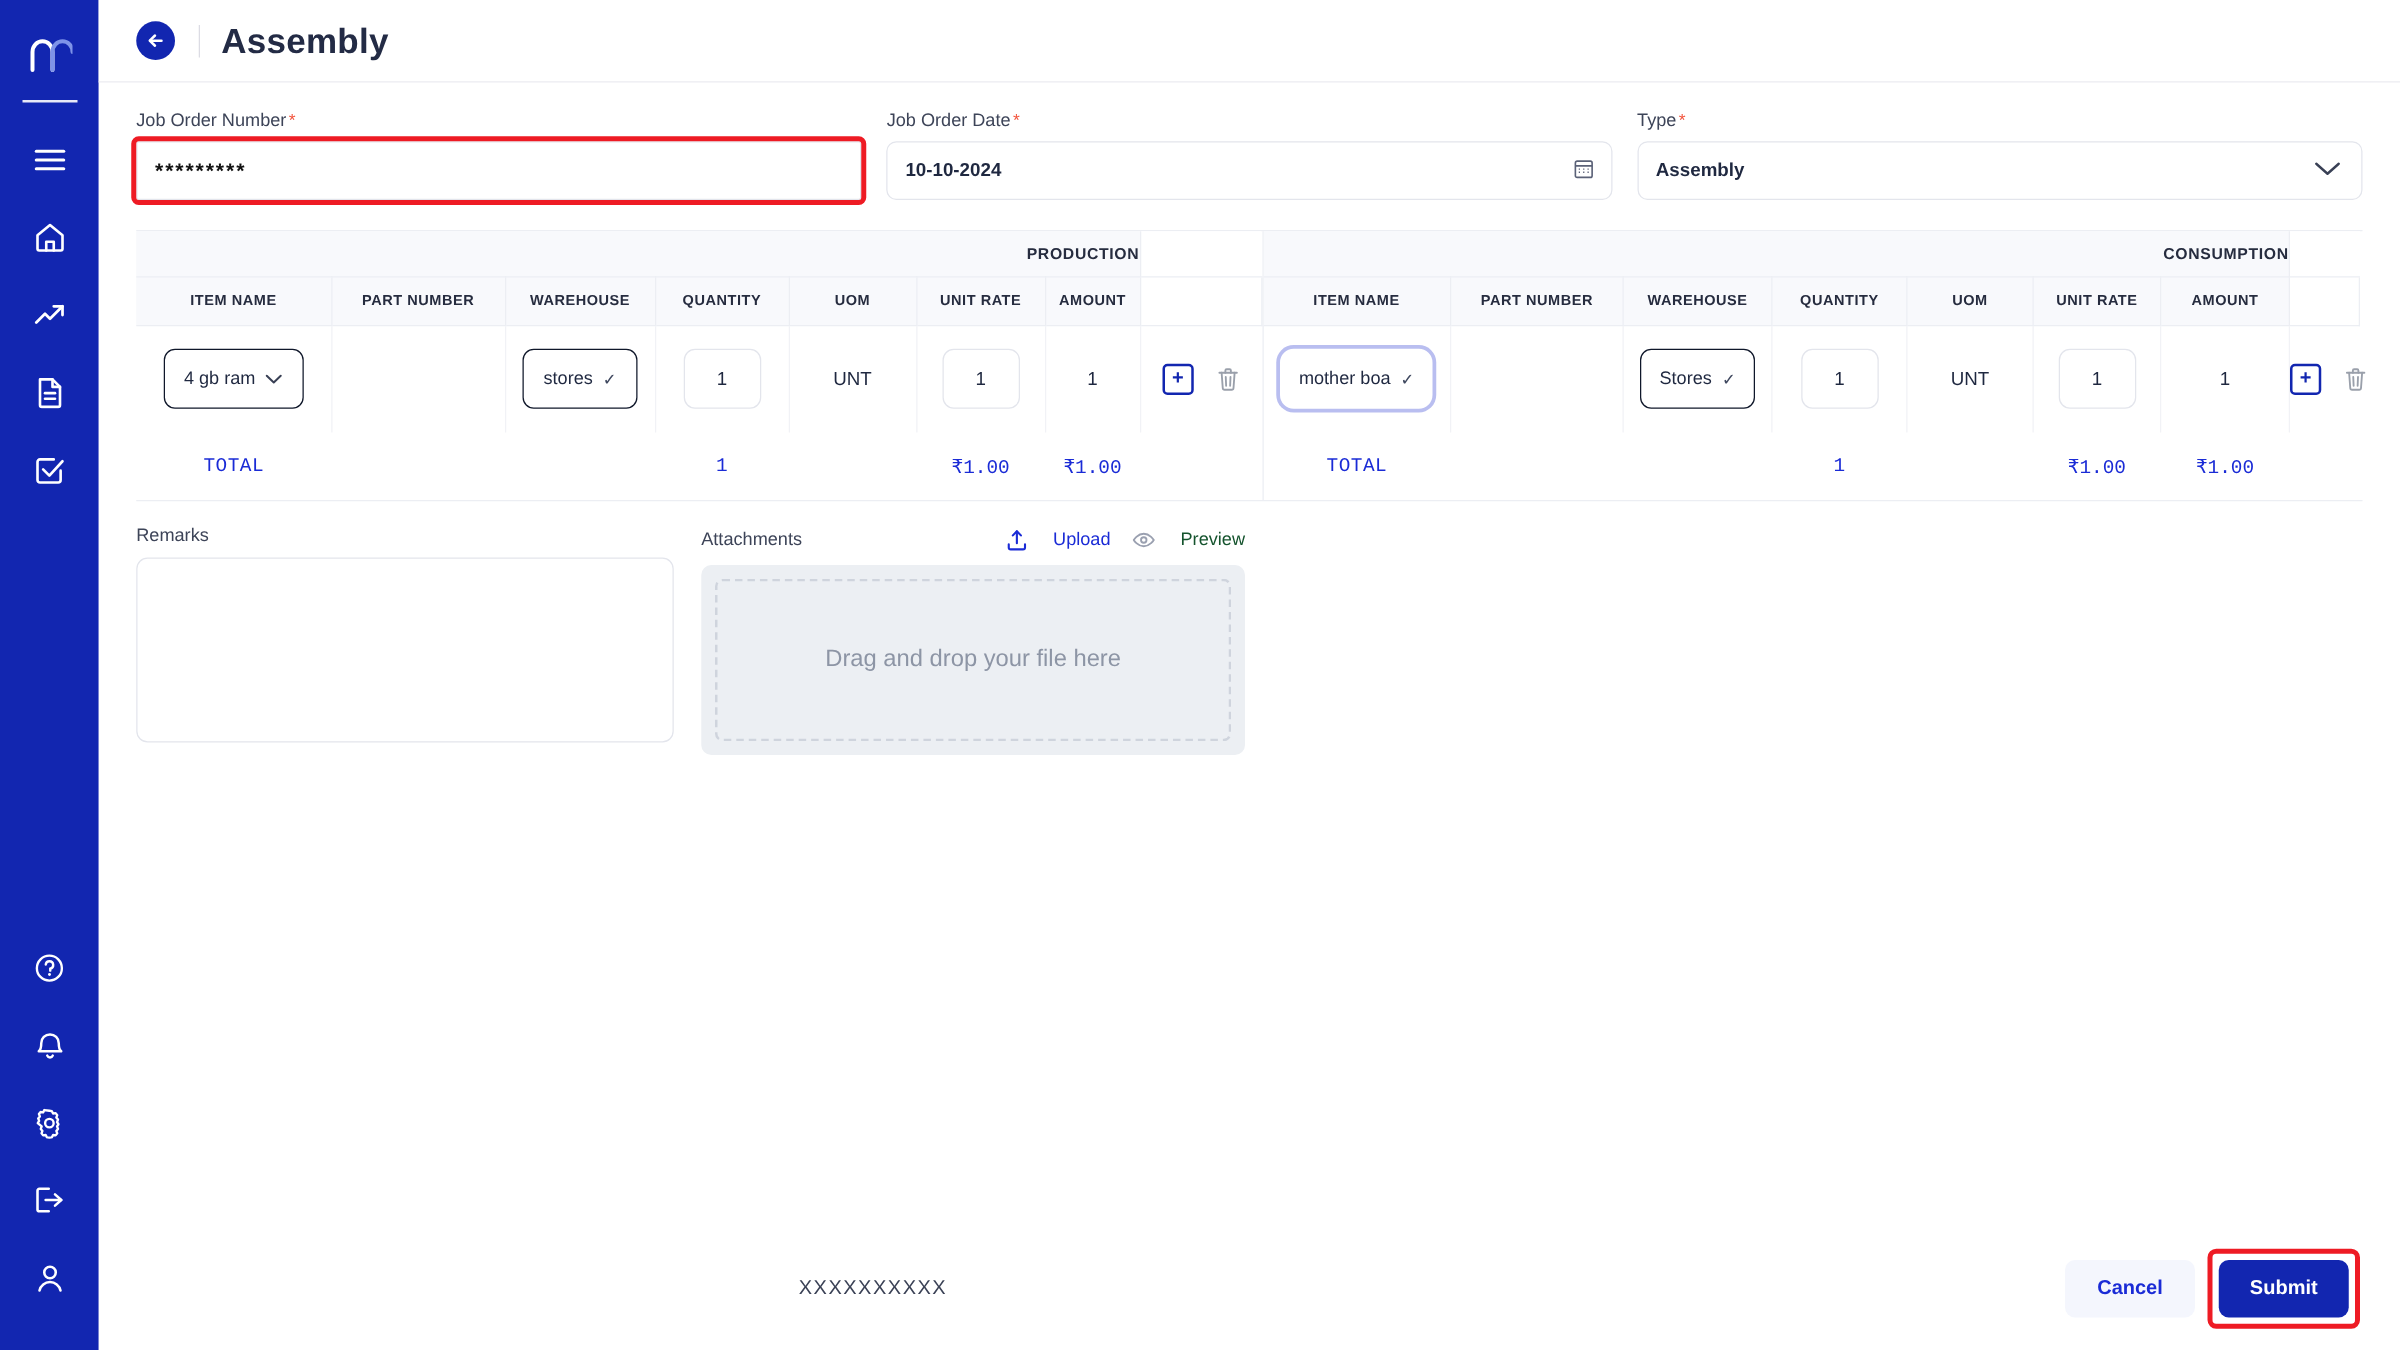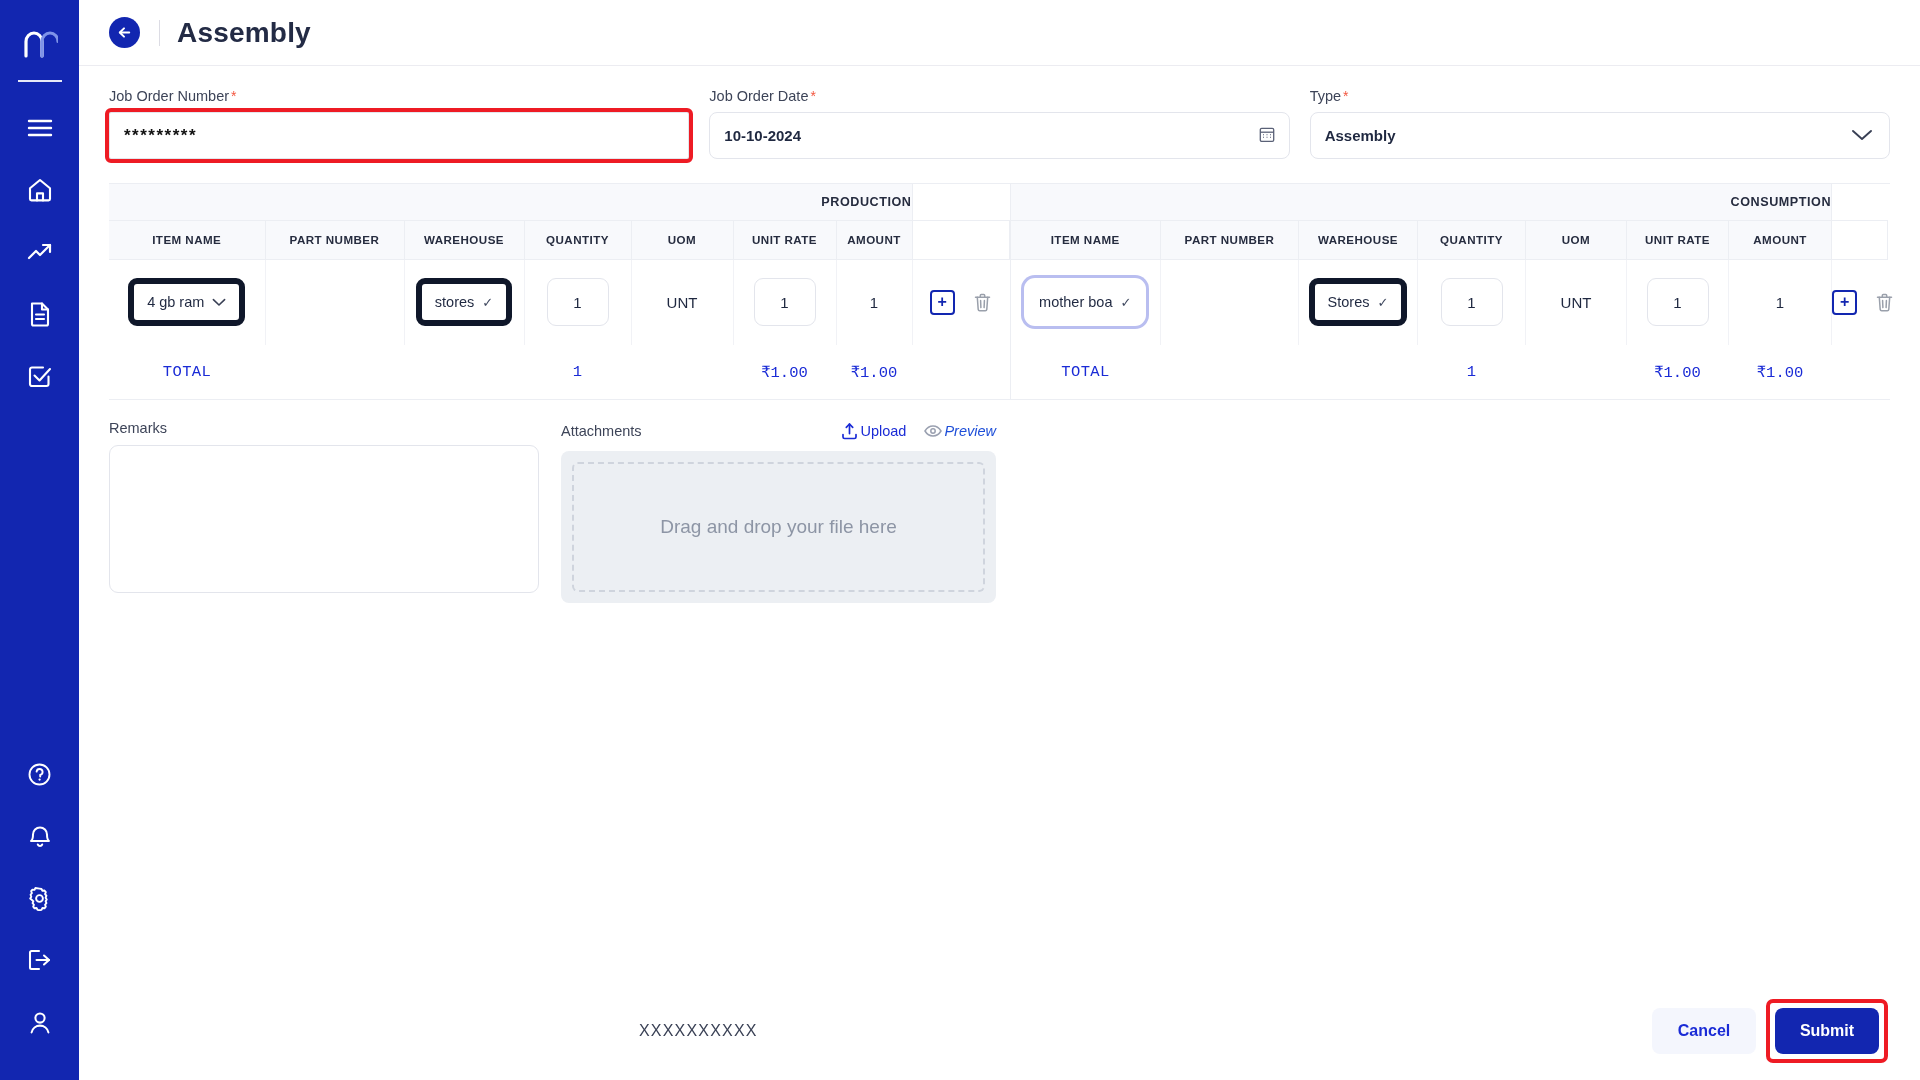--- a/index.html
+++ b/index.html
@@ -100,21 +100,21 @@
     white-space: nowrap;
   }
   .col-head.blank { background:#fff; }
   .cell { height: 86px; text-align:center; vertical-align: middle; border-right:1px solid #f1f2f6; }
   .cell.nb { border-right: none; }
   .cell-plain { font-size: 15px; color:#1f2840; }
 
   .sel-box {
     display:inline-flex; align-items:center; justify-content:center; gap:8px;
     height: 48px; min-width: 92px; padding: 0 13px;
-    border:6px solid #0f172a; border-radius: 9px; background:#fff;
+    border:1px solid #0f172a; border-radius: 9px; background:#fff;
     font-size: 14.5px; color:#1f2840; cursor:pointer;
   }
   .sel-box.wide { min-width: 112px; }
   .sel-box.focused {
     border: 2px solid #fff;
     box-shadow: 0 0 0 3px #b9bef0;
     border-radius: 11px;
   }
   .num-box {
     display:inline-flex; align-items:center; justify-content:center;
@@ -146,22 +146,22 @@
   .small-label { font-size: 14.5px; color:#3d4458; margin-bottom: 9px; display:block; }
   .remarks-area {
     width: 430px; height: 148px;
     border: 1px solid #e3e5ec; border-radius: 9px; background:#fff;
     resize: none; outline: none; font-family:"Liberation Sans", sans-serif;
     font-size: 14px; padding: 10px 12px; color:#1f2840;
   }
   .attach-head { display:flex; align-items:center; height: 22px; margin-bottom: 9px; }
   .attach-head .t { font-size: 14.5px; color:#3d4458; }
   .attach-actions { margin-left: auto; display:flex; align-items:center; gap: 18px; }
-  .link-act { display:flex; align-items:center; gap:2px; color:#1a2bd6; font-size:14.5px; cursor:pointer; }
-  .link-act.mut { color:#1d4ed8;font-style:italic; }
+  .link-act { display:flex; align-items:center; gap:20px; color:#1a2bd6; font-size:14.5px; cursor:pointer; }
+  .link-act.mut { color:#14532d; }
   .dropzone-outer {
     width: 435px; height: 152px; background:#eceff3; border-radius: 8px;
     padding: 11px; display:flex;
   }
   .dropzone {
     flex:1; border: 2px dashed #cfd4dd; border-radius: 6px;
     display:flex; align-items:center; justify-content:center;
     font-size: 19px; color:#8d95a5;
   }
 

